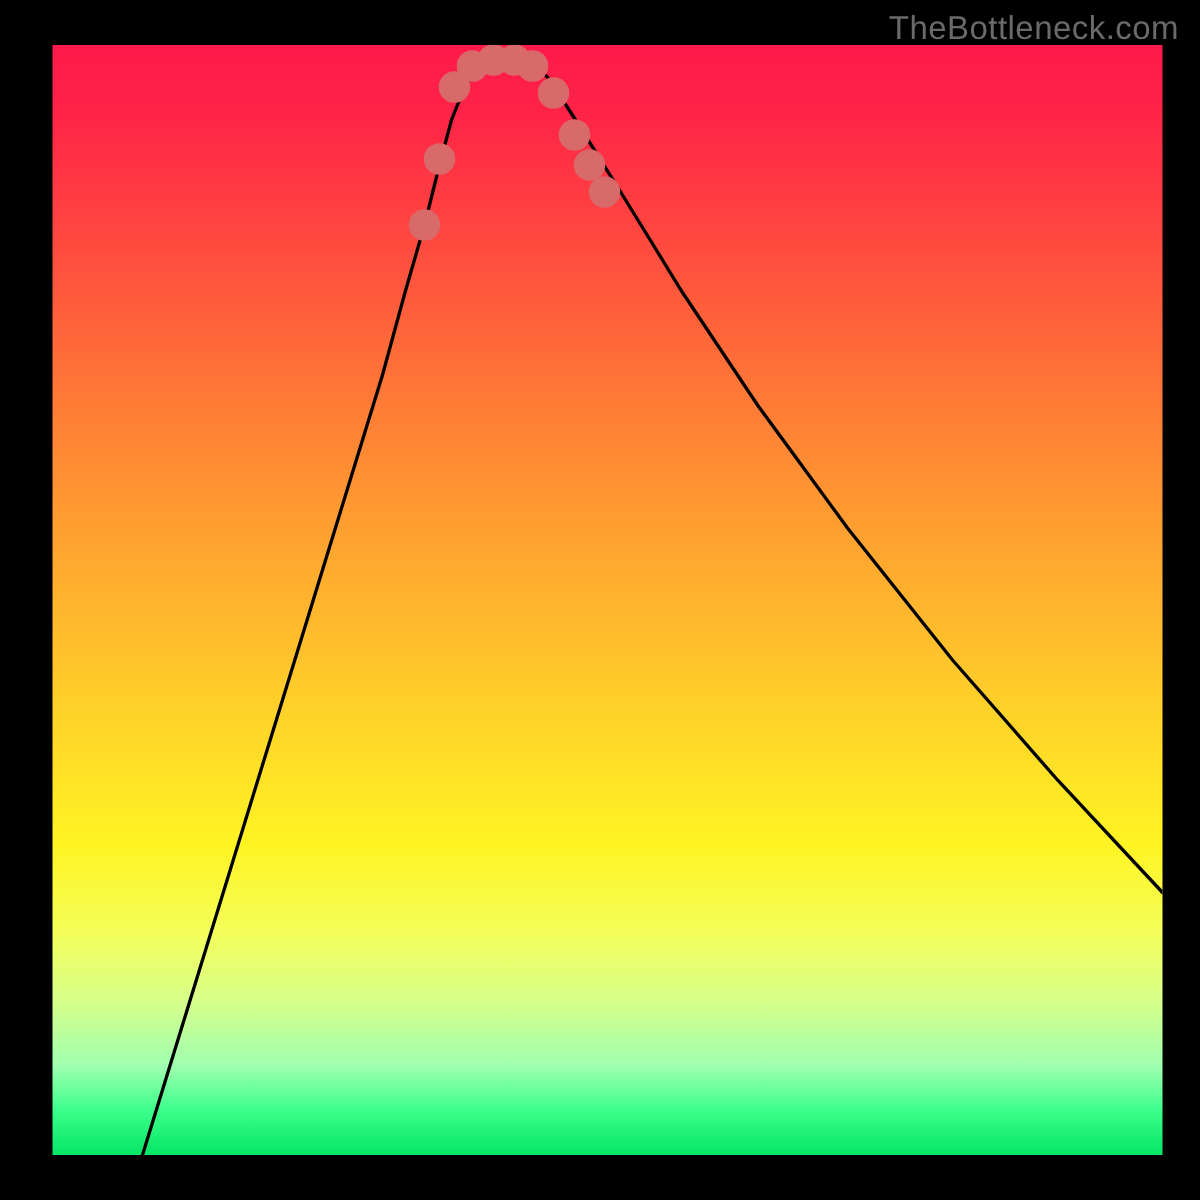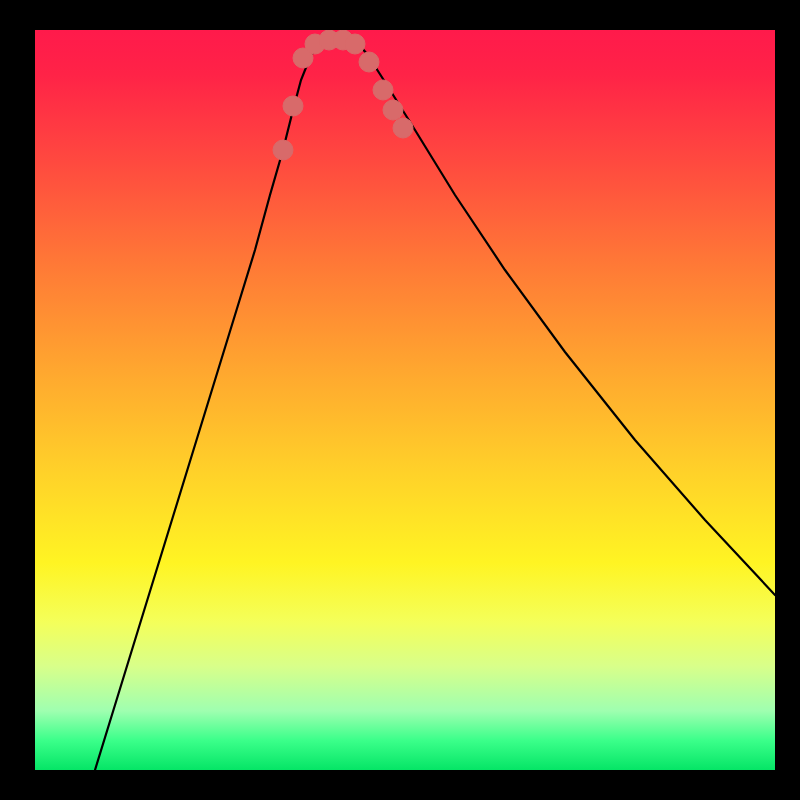--- a/index.html
+++ b/index.html
@@ -73,13 +73,14 @@
           <circle cx="294" cy="10" r="10" fill="#d86a6a" stroke="#d86a6a"></circle>
           <circle cx="308" cy="10" r="10" fill="#d86a6a" stroke="#d86a6a"></circle>
           <circle cx="320" cy="14" r="10" fill="#d86a6a" stroke="#d86a6a"></circle>
           <circle cx="334" cy="32" r="10" fill="#d86a6a" stroke="#d86a6a"></circle>
           <circle cx="348" cy="60" r="10" fill="#d86a6a" stroke="#d86a6a"></circle>
           <circle cx="358" cy="80" r="10" fill="#d86a6a" stroke="#d86a6a"></circle>
           <circle cx="368" cy="98" r="10" fill="#d86a6a" stroke="#d86a6a"></circle>
         </g>
     </svg>
   </div>
+  <div class="watermark">TheBottleneck.com</div>
 </div>
 
 </body></html>

